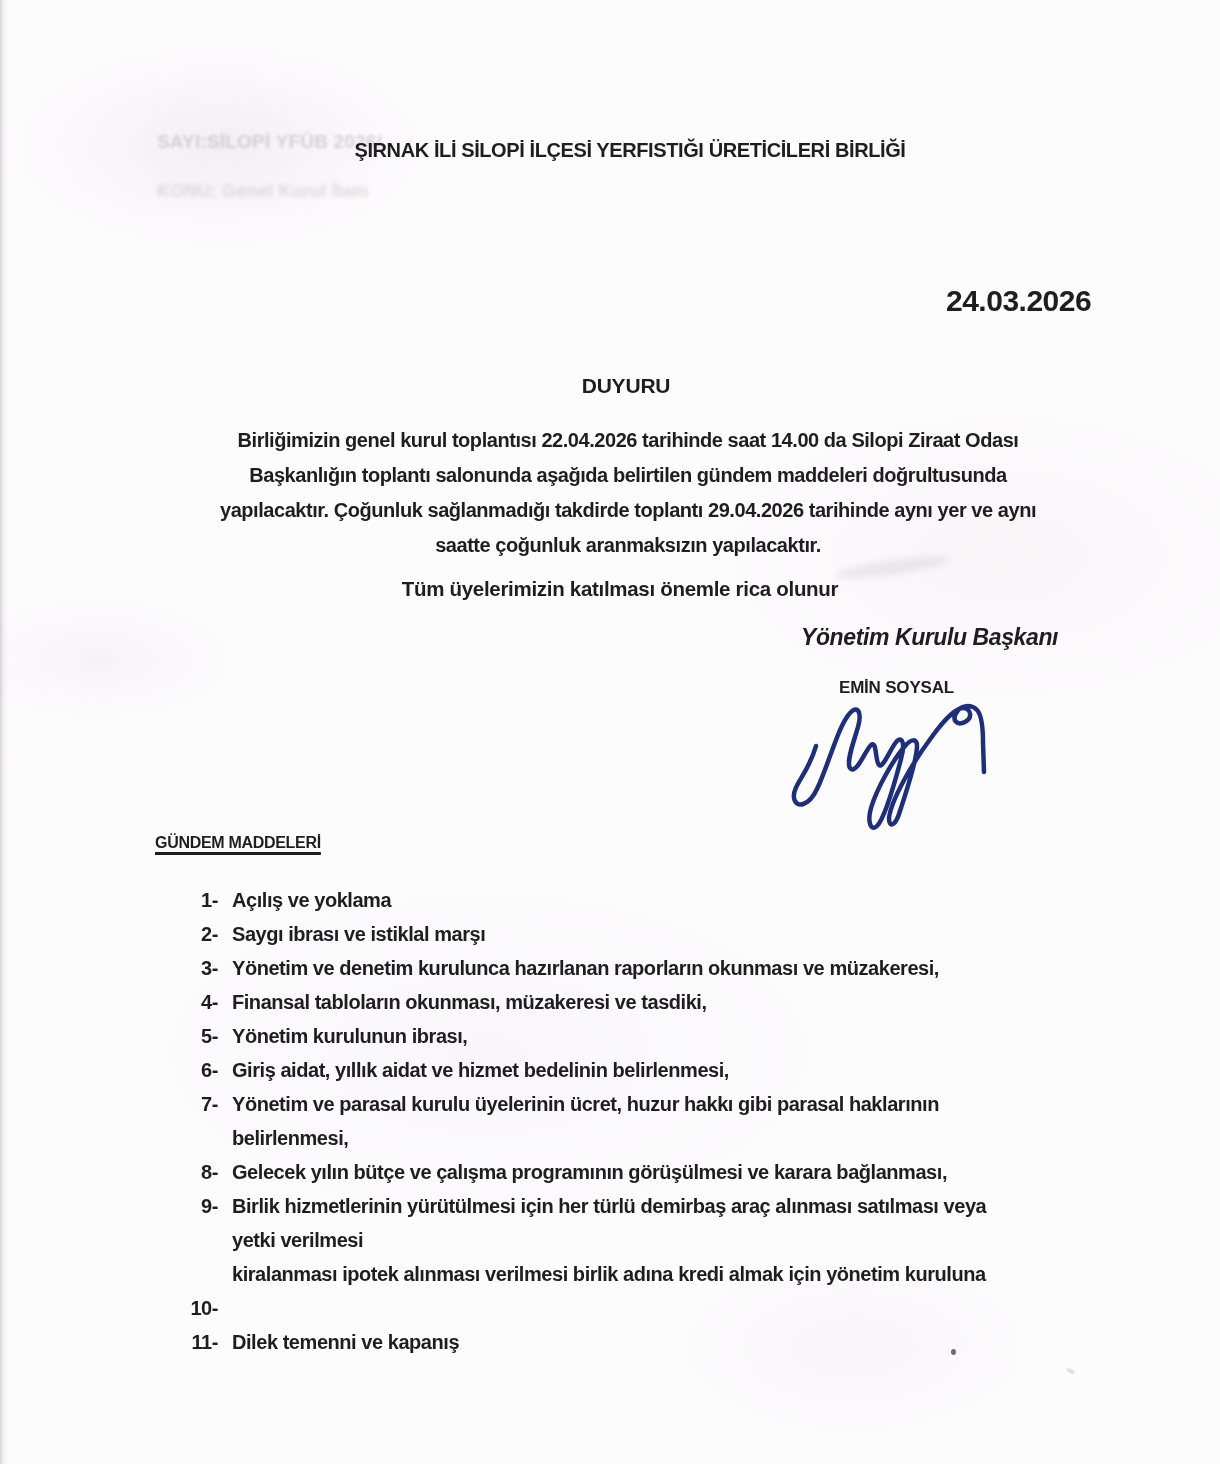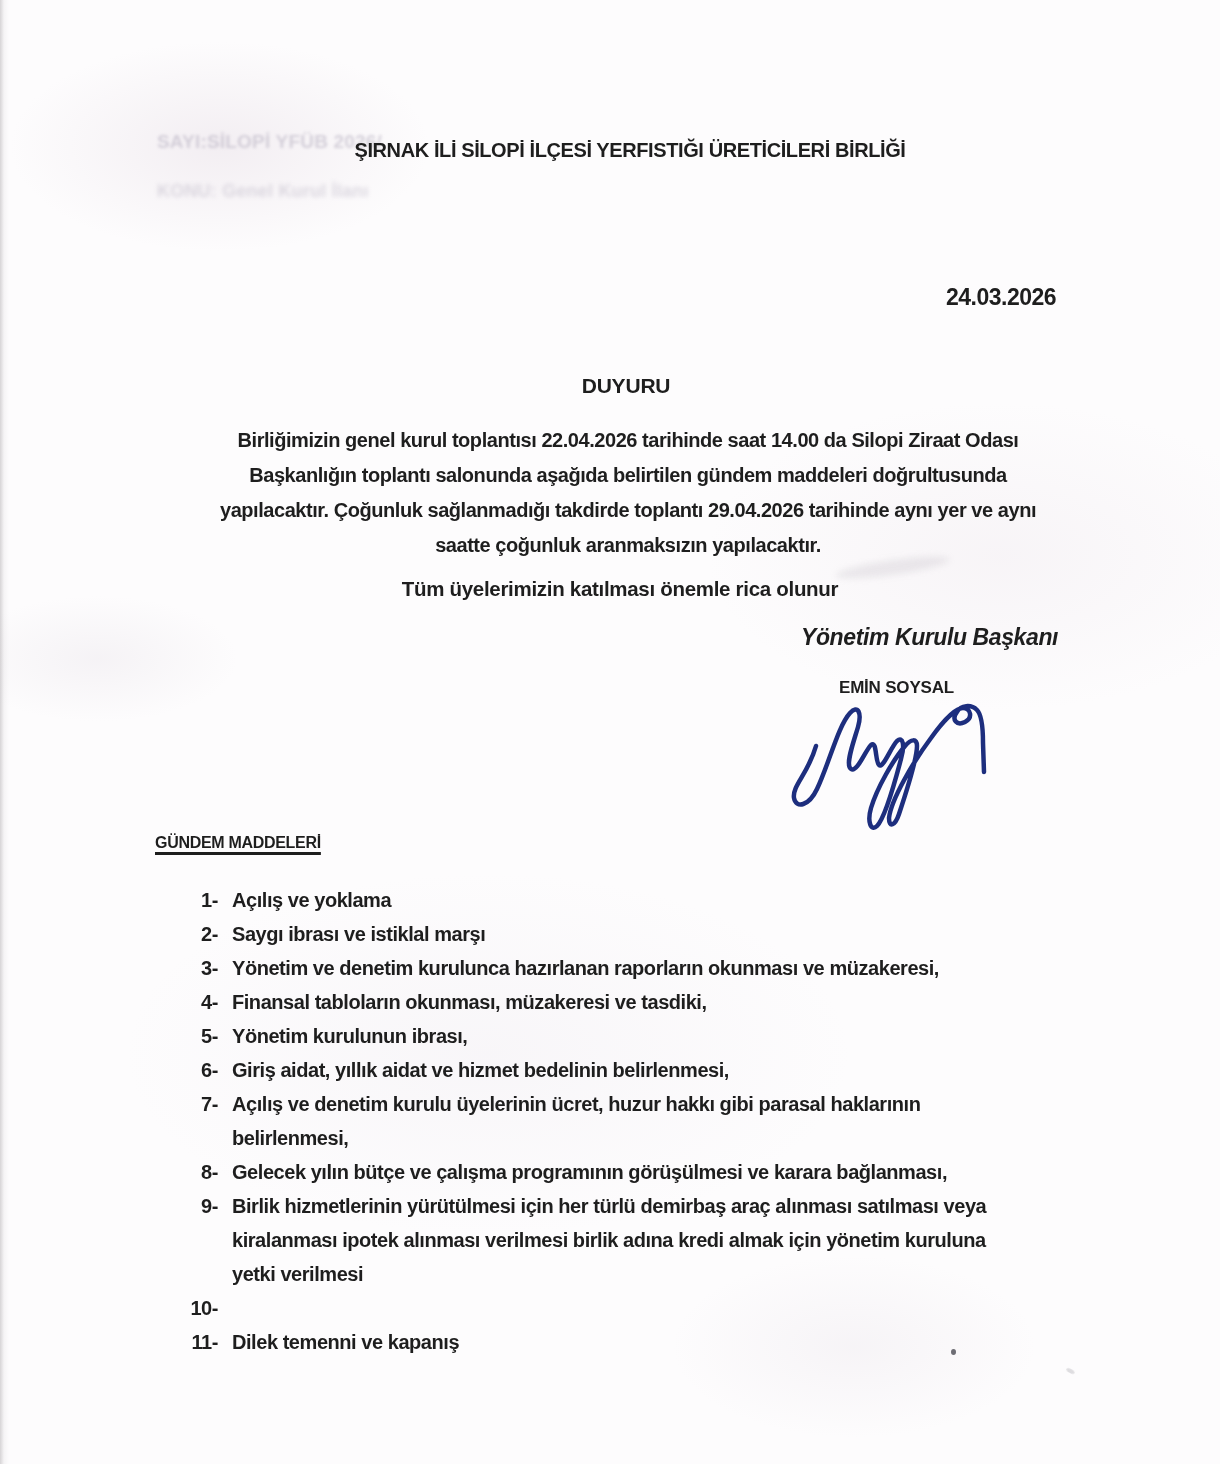--- a/index.html
+++ b/index.html
@@ -38,21 +38,21 @@
     color: #b6b0c0; font-size: 19px; letter-spacing: 0.2px;
     filter: blur(1.7px); opacity: 0.55;
   }
   .ghost1 { left: 157px; top: 131px; }
   .ghost2 { left: 157px; top: 181px; font-size: 18px; opacity: 0.45; filter: blur(2px); }
 
   .header-title {
     top: 139px; left: 20px; width: 1220px; text-align: center;
     font-size: 20px; letter-spacing: -0.4px;
   }
-  .doc-date { left: 946px; top: 284px; font-size: 23px; letter-spacing: -0.5px; }
+  .doc-date { left: 946px; top: 284px; font-size: 30px; letter-spacing: -0.5px; }
   .duyuru   { top: 374px; left: 16px; width: 1220px; text-align: center; font-size: 21px; letter-spacing: -0.2px; }
 
   .body-par {
     position: absolute; top: 423px; left: 18px; width: 1220px;
     text-align: center; font-size: 20px; line-height: 35px; letter-spacing: -0.45px;
   }
   .attendance { top: 577px; left: 10px; width: 1220px; text-align: center; font-size: 20.5px; letter-spacing: -0.3px; }
 
   .signer-title { left: 801px; top: 624px; font-size: 23px; letter-spacing: -0.4px; font-style: italic; }
   .signer-name  { left: 839px; top: 678px; font-size: 17px; letter-spacing: -0.2px; }
@@ -171,38 +171,38 @@
   <div class="agenda-row">
     <div class="agenda-num">6-</div>
     <div class="agenda-text">
           <div>Giriş aidat, yıllık aidat ve hizmet bedelinin belirlenmesi,</div>
         </div>
   </div>
 
   <div class="agenda-row">
     <div class="agenda-num">7-</div>
     <div class="agenda-text">
-          <div>Açılış ve denetim kurulu üyelerinin ücret, huzur hakkı gibi parasal haklarının</div>
+          <div>Yönetim ve parasal kurulu üyelerinin ücret, huzur hakkı gibi parasal haklarının</div>
           <div>belirlenmesi,</div>
         </div>
   </div>
 
   <div class="agenda-row">
     <div class="agenda-num">8-</div>
     <div class="agenda-text">
           <div>Gelecek yılın bütçe ve çalışma programının görüşülmesi ve karara bağlanması,</div>
         </div>
   </div>
 
   <div class="agenda-row">
     <div class="agenda-num">9-</div>
     <div class="agenda-text">
           <div>Birlik hizmetlerinin yürütülmesi için her türlü demirbaş araç alınması satılması veya</div>
+          <div>yetki verilmesi</div>
           <div>kiralanması ipotek alınması verilmesi birlik adına kredi almak için yönetim kuruluna</div>
-          <div>yetki verilmesi</div>
         </div>
   </div>
 
   <div class="agenda-row">
     <div class="agenda-num">10-</div>
   </div>
 
   <div class="agenda-row">
     <div class="agenda-num">11-</div>
     <div class="agenda-text">

